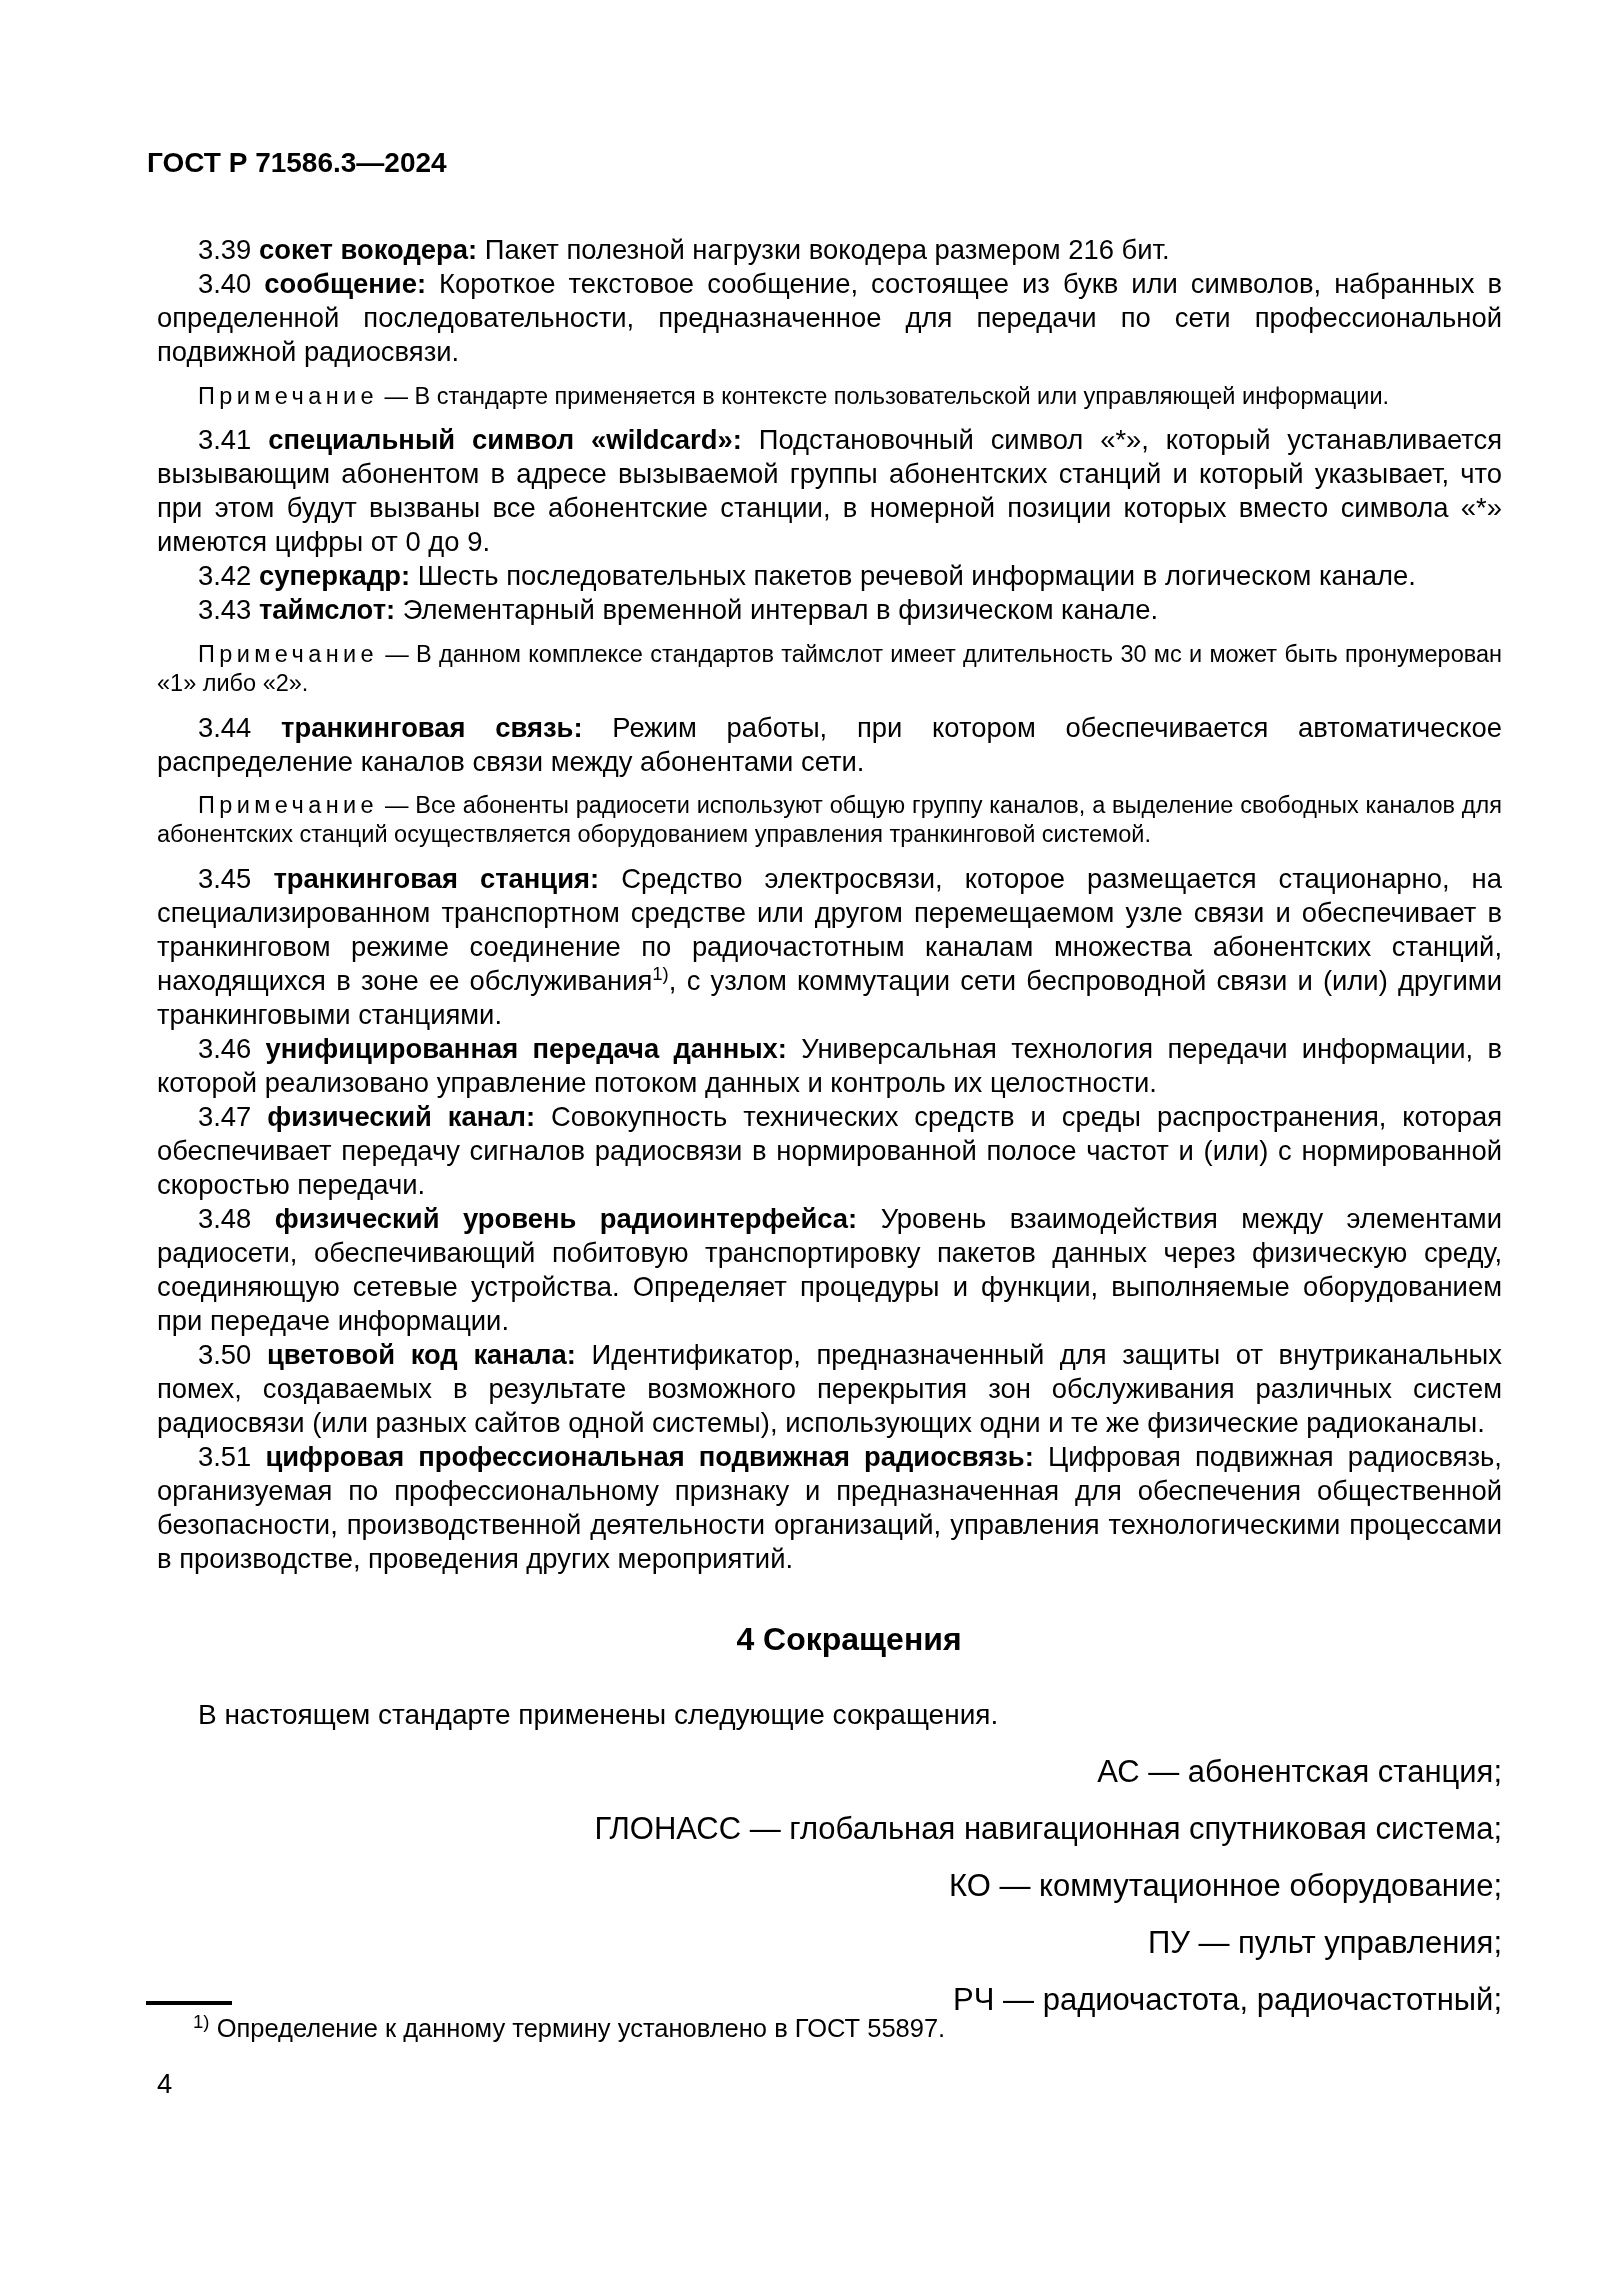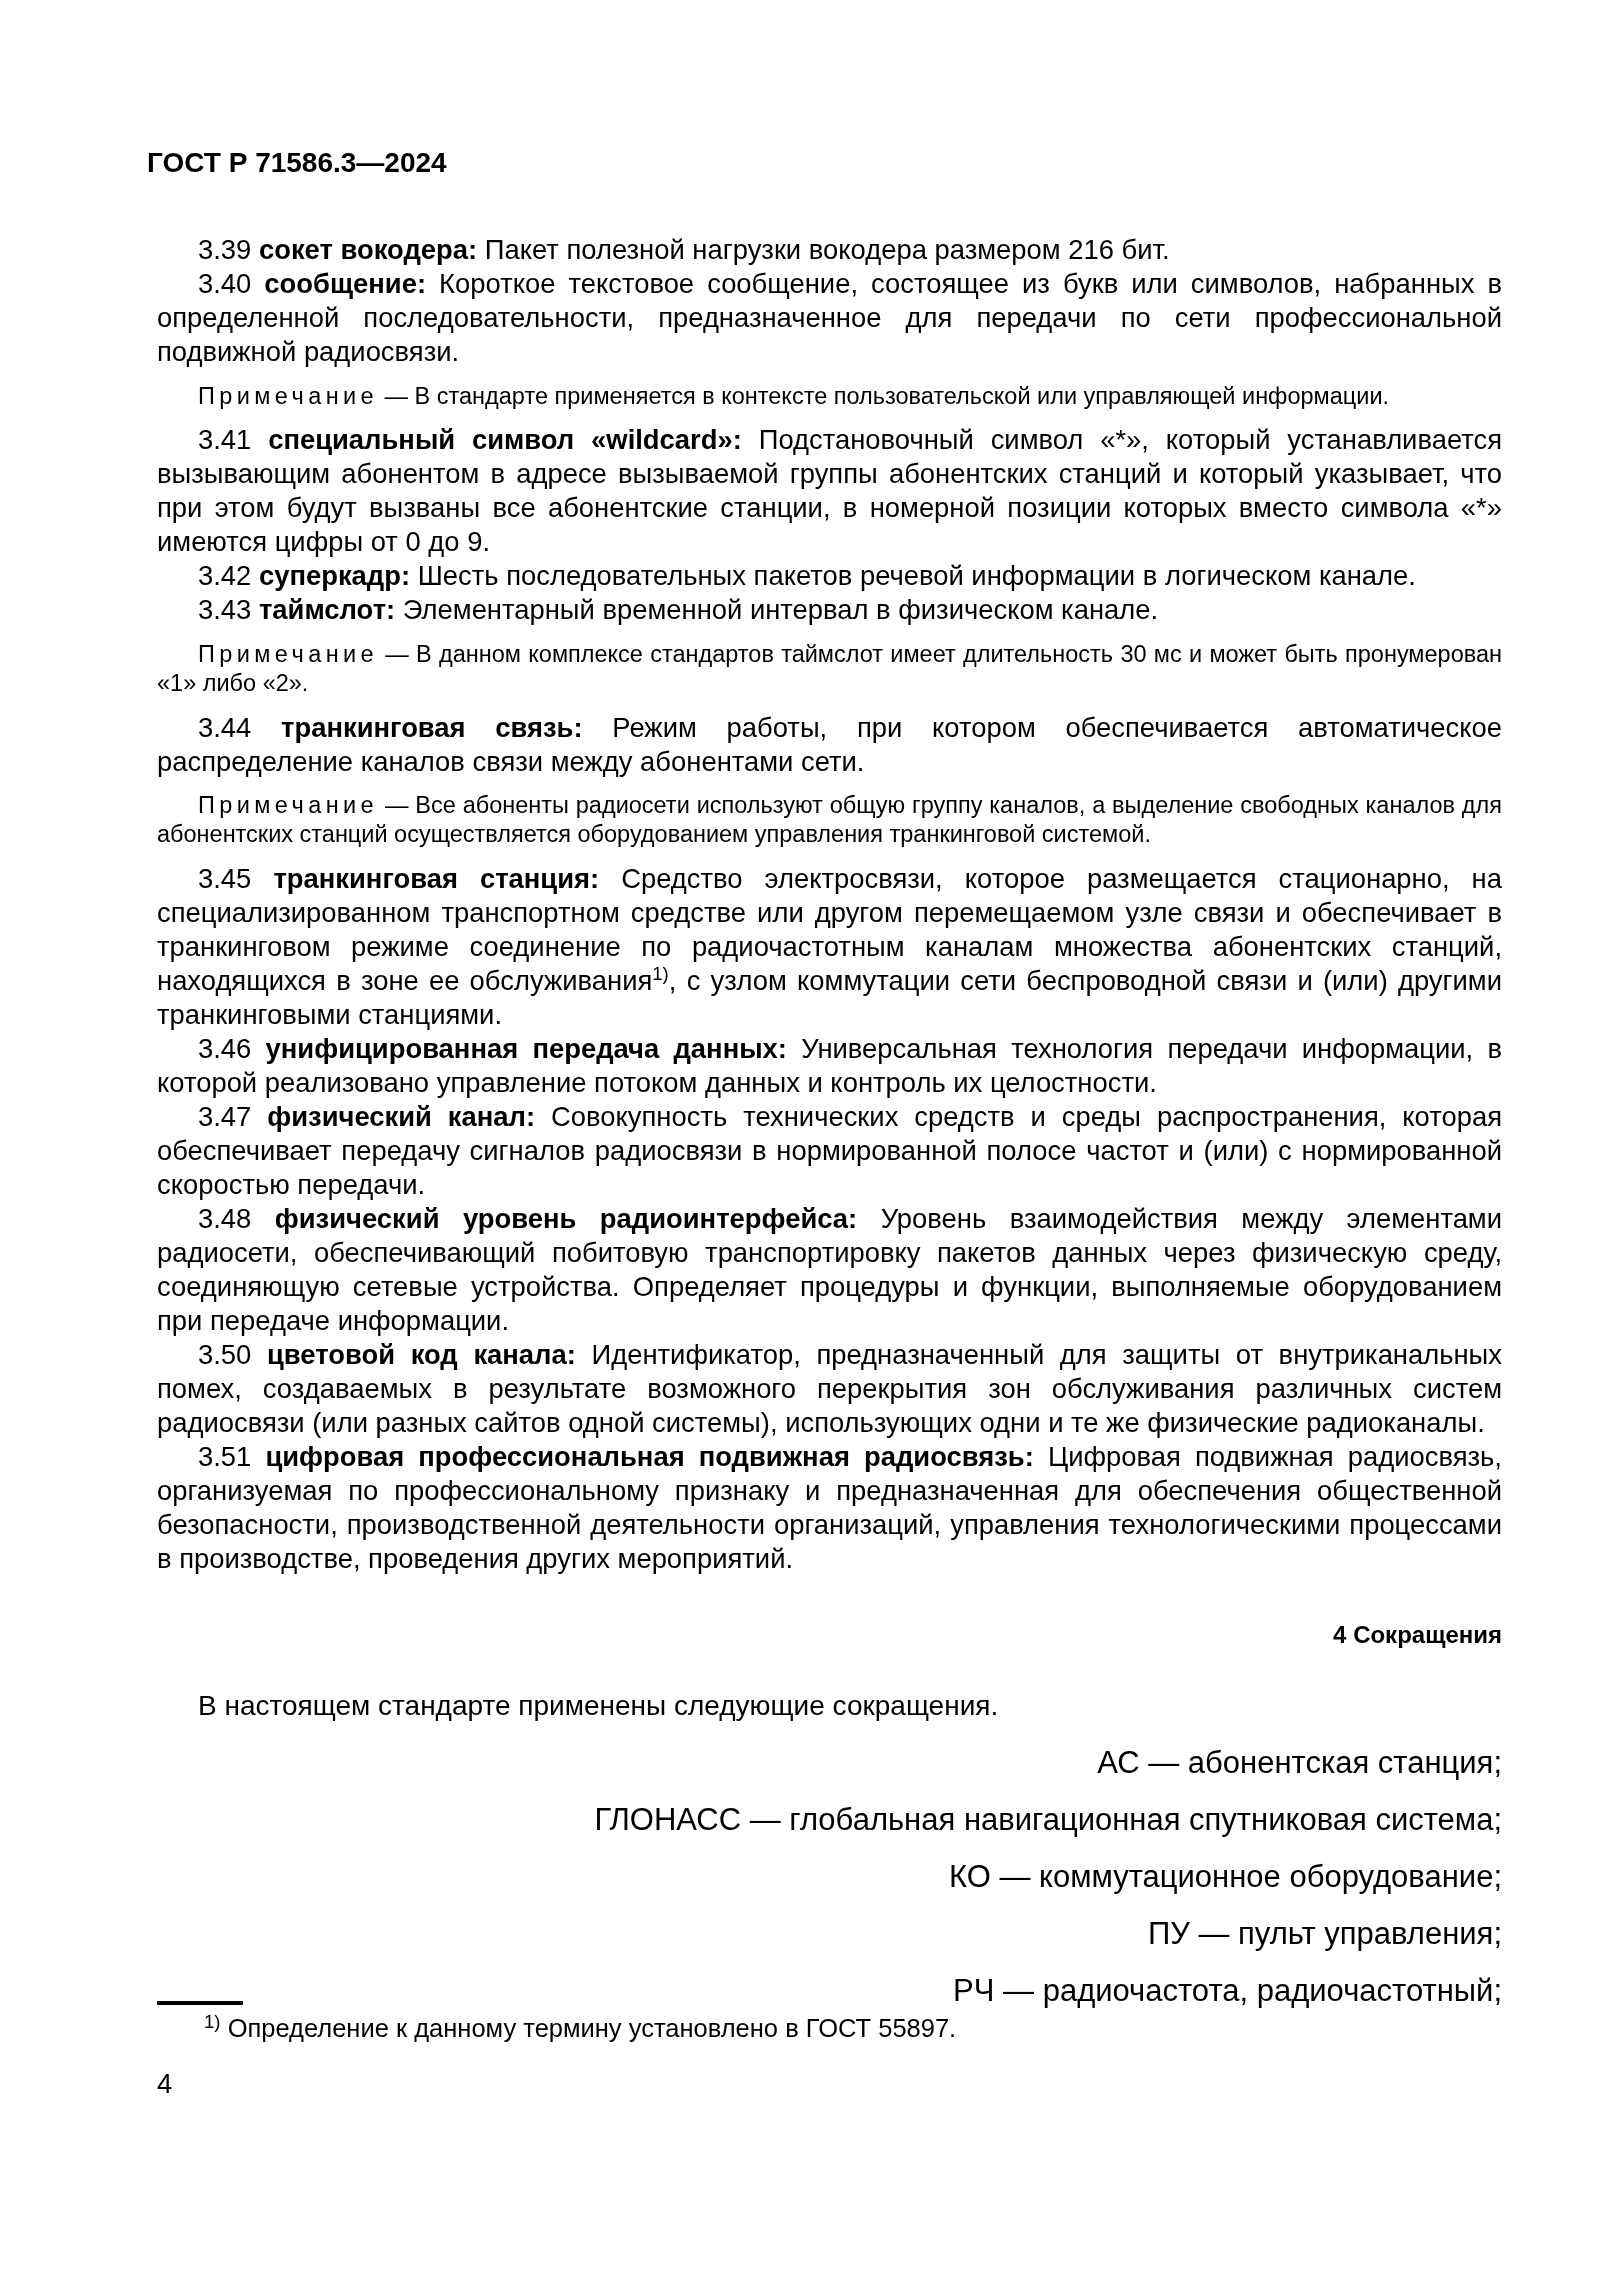--- a/index.html
+++ b/index.html
@@ -39,43 +39,43 @@
     line-height: 29px;
     margin: 12.7px 0;
   }
   .note-label { letter-spacing: 4.4px; }
   sup.fn-ref, sup.fn-marker {
     font-size: 18.6px;
     line-height: 0;
     vertical-align: super;
   }
   .section-title {
-    font-size: 24px;
+    font-size: 32px;
     font-weight: 700;
     margin-top: 45px;
     text-indent: 39px;
-    text-align: right;
+    text-align: center;
   }
   .intro {
     margin-top: 39px;
     font-size: 28px;
     line-height: 36px;
     text-indent: 41px;
     text-align: left;
   }
   .abbr {
     font-size: 31px;
     line-height: 36px;
     margin-top: 21px;
     text-indent: 41px;
     text-align: right;
   }
   .footnote {
     position: absolute;
-    left: 157px;
+    left: 146px;
     top: 2001px;
     width: 1345px;
   }
   .footnote-rule {
     width: 86px;
     height: 0;
     border-top: 4.9px solid #000;
     margin-bottom: 7.8px;
   }
   .footnote-text {

